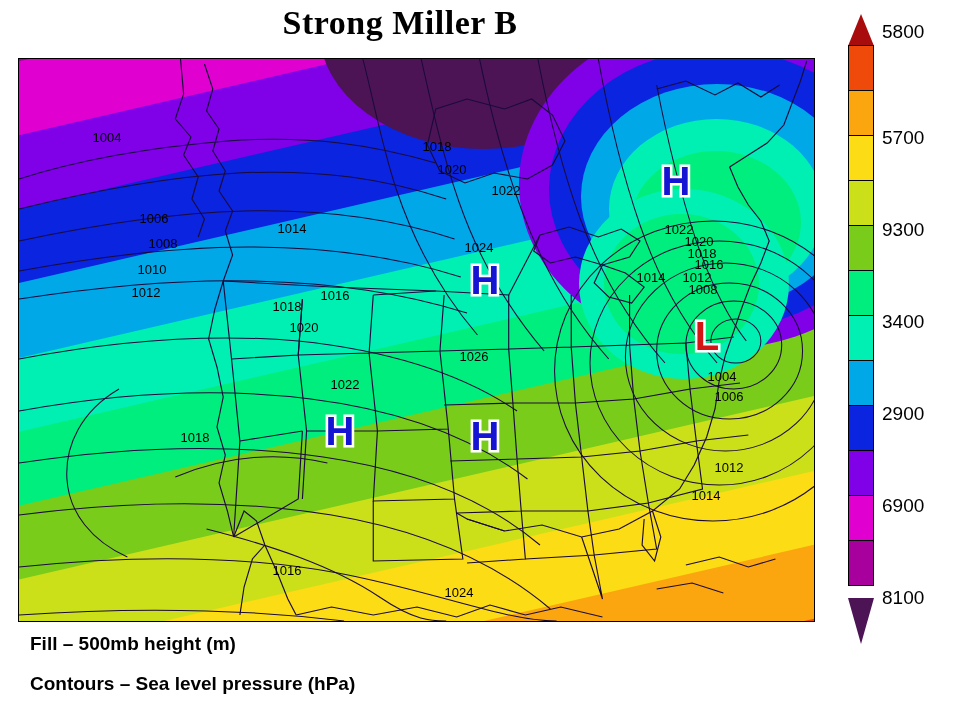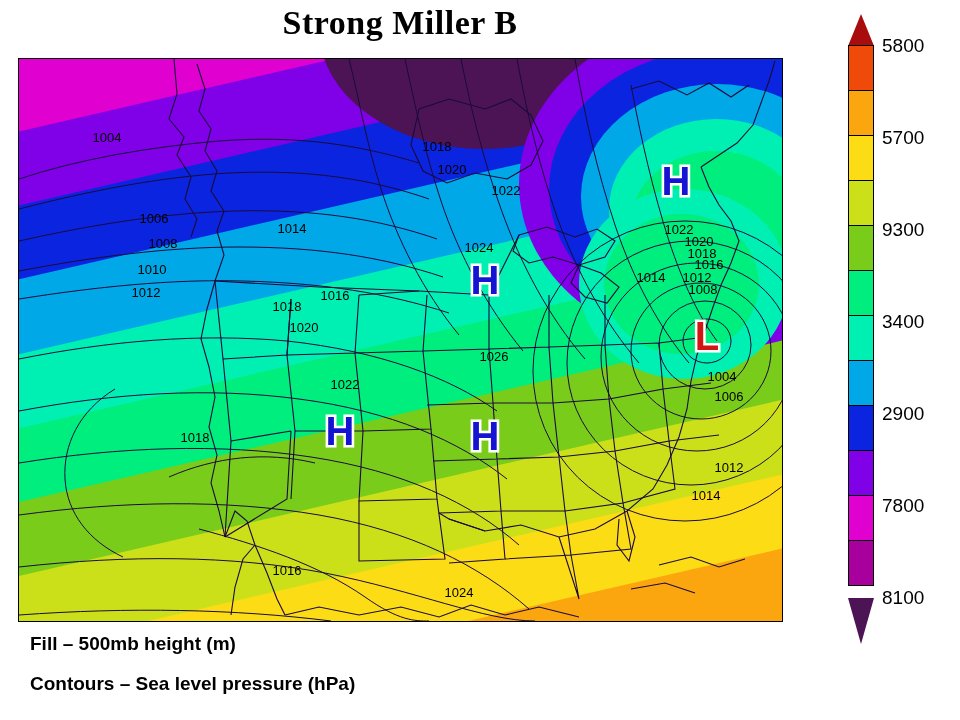--- a/index.html
+++ b/index.html
@@ -9,21 +9,21 @@
   
   #chart-title{
     position:absolute;left:0;top:4px;width:800px;text-align:center;
     font-family:"Liberation Serif",serif;font-weight:bold;font-size:34px;
     color:#000;letter-spacing:.5px;white-space:nowrap;
   }
 
   
   #map-panel{
     position:absolute;left:18px;top:58px;width:763px;height:562px;
-    border:1px solid #000;overflow:hidden;background:#bef264;
+    border:1px solid #000;overflow:hidden;background:#bef264;padding-left:32px;
   }
   #map-fill{position:absolute;inset:0;}
 
   
   #band-stack{
     position:absolute;left:-40%;top:-40%;width:180%;height:180%;
     transform:rotate(-13deg);
   }
   .stratum{position:absolute;left:0;width:100%;}
 
@@ -209,21 +209,21 @@
       <div class="clabel" style="left: 133px; top: 210px;">1010</div>
       <div class="clabel" style="left: 127px; top: 233px;">1012</div>
       <div class="clabel" style="left: 273px; top: 169px;">1014</div>
       <div class="clabel" style="left: 316px; top: 236px;">1016</div>
       <div class="clabel" style="left: 268px; top: 247px;">1018</div>
       <div class="clabel" style="left: 285px; top: 268px;">1020</div>
       <div class="clabel" style="left: 176px; top: 378px;">1018</div>
       <div class="clabel" style="left: 268px; top: 511px;">1016</div>
       <div class="clabel" style="left: 440px; top: 533px;">1024</div>
       <div class="clabel" style="left: 326px; top: 325px;">1022</div>
-      <div class="clabel" style="left: 455px; top: 297px; margin-left: 20px;">1026</div>
+      <div class="clabel" style="left: 455px; top: 297px;">1026</div>
       <div class="clabel" style="left: 418px; top: 87px;">1018</div>
       <div class="clabel" style="left: 433px; top: 110px;">1020</div>
       <div class="clabel" style="left: 487px; top: 131px;">1022</div>
       <div class="clabel" style="left: 460px; top: 188px;">1024</div>
       <div class="clabel" style="left: 660px; top: 170px;">1022</div>
       <div class="clabel" style="left: 680px; top: 182px;">1020</div>
       <div class="clabel" style="left: 683px; top: 194px;">1018</div>
       <div class="clabel" style="left: 690px; top: 205px;">1016</div>
       <div class="clabel" style="left: 678px; top: 218px;">1012</div>
       <div class="clabel" style="left: 684px; top: 230px;">1008</div>
@@ -257,21 +257,21 @@
       <div class="cb-band" style="height: 46px; background: rgb(0, 238, 125);"></div>
       <div class="cb-band" style="height: 46px; background: rgb(0, 240, 180);"></div>
       <div class="cb-band" style="height: 46px; background: rgb(0, 168, 232);"></div>
       <div class="cb-band" style="height: 46px; background: rgb(11, 36, 224);"></div>
       <div class="cb-band" style="height: 46px; background: rgb(128, 0, 232);"></div>
       <div class="cb-band" style="height: 46px; background: rgb(224, 0, 208);"></div>
       <div class="cb-band" style="height: 46px; background: rgb(168, 0, 156);"></div>
     </div>
   <div class="cb-arrow" id="cb-arrow-bottom" style="top: 590px; border-top: 46px solid rgb(76, 20, 85);"></div>
   <div id="cb-ticks">
-      <div class="cb-tick" style="top: 38px;">5800</div>
+      <div class="cb-tick" style="top: 24px;">5800</div>
       <div class="cb-tick" style="top: 130px;">5700</div>
       <div class="cb-tick" style="top: 222px;">9300</div>
       <div class="cb-tick" style="top: 314px;">3400</div>
       <div class="cb-tick" style="top: 406px;">2900</div>
-      <div class="cb-tick" style="top: 498px;">7800</div>
+      <div class="cb-tick" style="top: 498px;">6900</div>
       <div class="cb-tick" style="top: 590px;">8100</div>
     </div>
 </div>
 
 </body></html>

